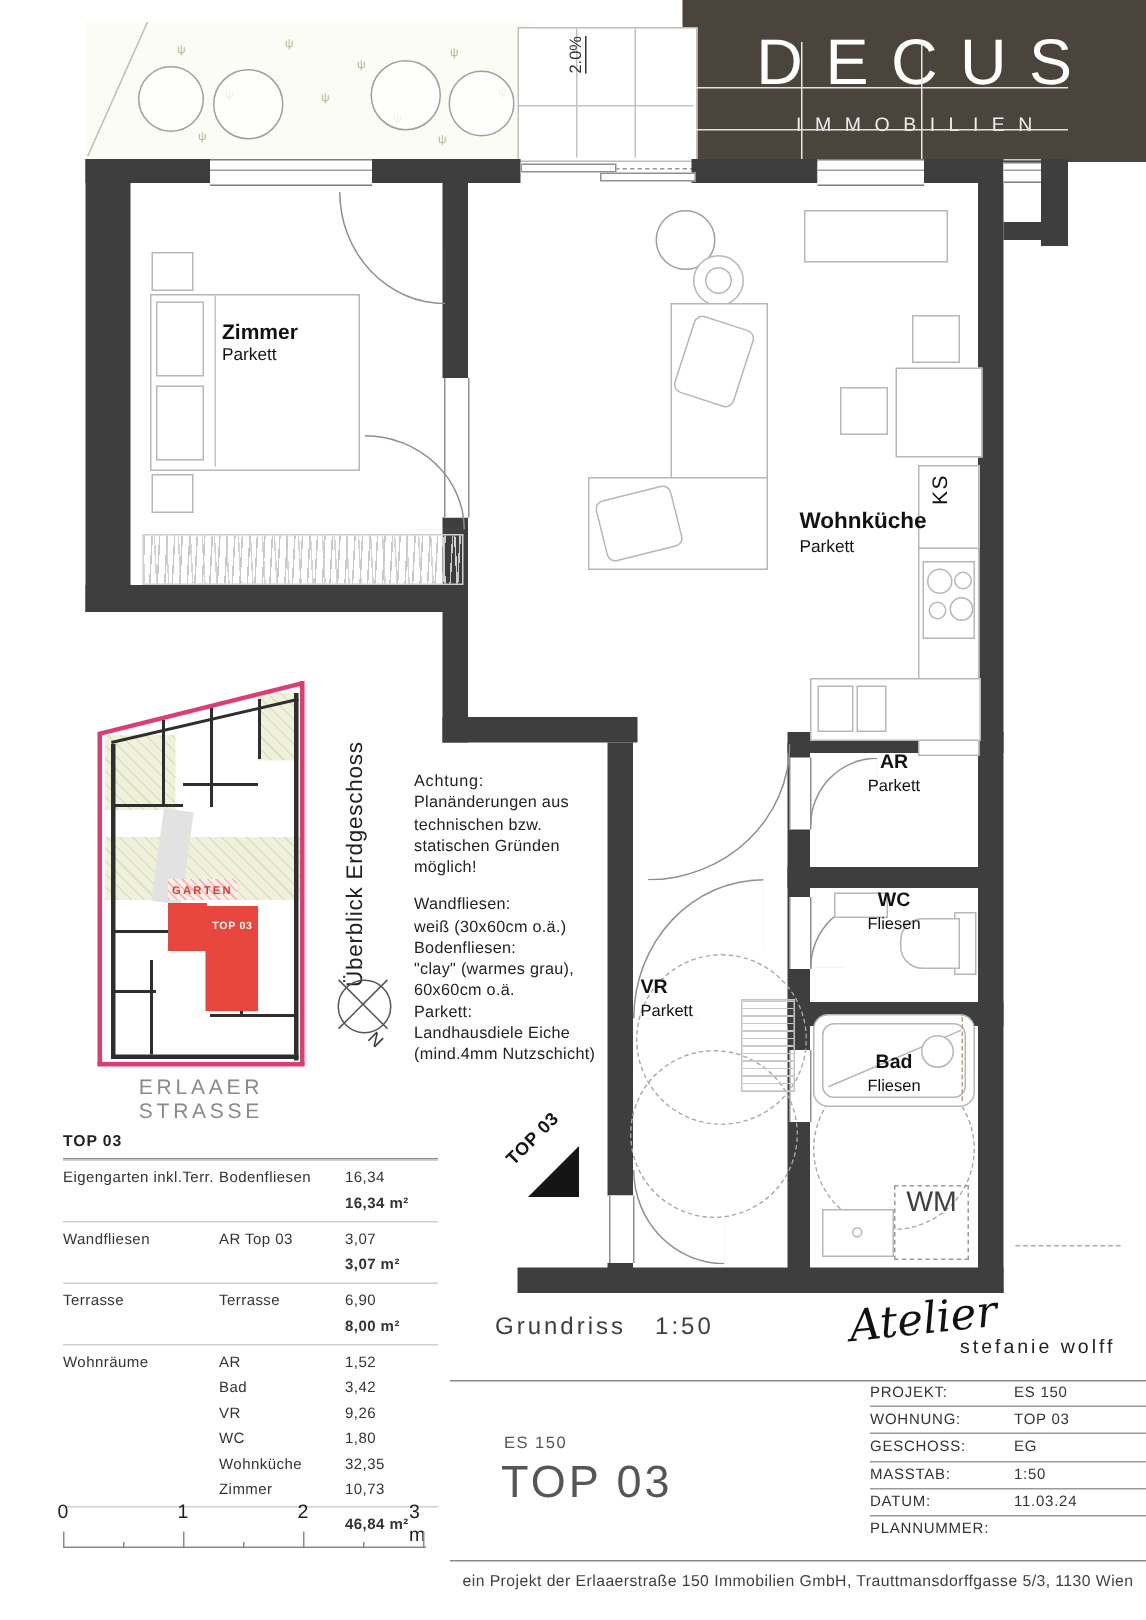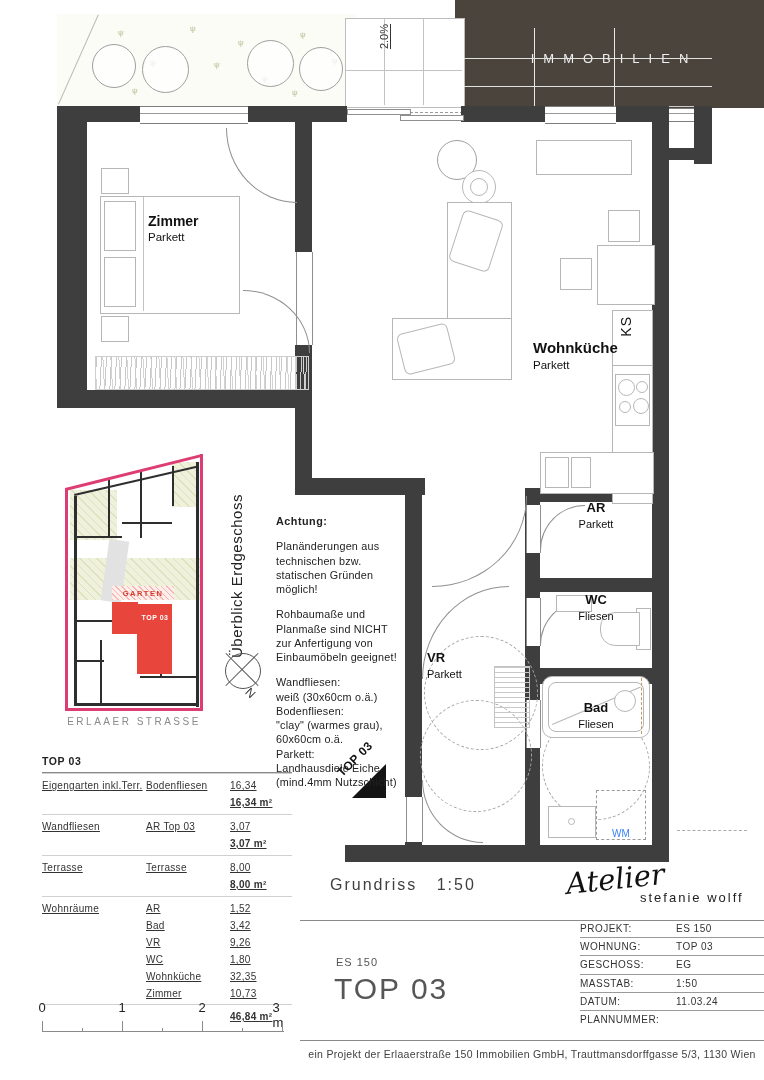--- a/index.html
+++ b/index.html
@@ -26,37 +26,37 @@
   .room.small .fl{font-size:11px;}
   .ctr{text-align:center;}
   .vtxt{writing-mode:vertical-rl;transform:rotate(180deg);}
   
   .logo{position:absolute;left:455px;top:0;width:309px;height:108px;background:#4a443d;
         display:flex;flex-direction:column;align-items:center;justify-content:center;color:#fff;}
   .logo .brand{font-size:43px;letter-spacing:15px;font-weight:500;text-indent:15px;}
   .logo .sub{font-size:13px;letter-spacing:9px;margin-top:8px;text-indent:9px;color:#eee;}
   
   .notes{position:absolute;left:276px;top:514px;width:132px;font-size:10.8px;line-height:1.32;color:#222;}
-  .notes .hd{font-weight:bold;margin-bottom:11px;letter-spacing:.5px;}
+  .notes .hd{font-weight:normal;letter-spacing:.5px;}
   .notes p{margin:0 0 11px 0;white-space:pre-line;letter-spacing:.2px;}
   
   .pink{position:absolute;background:#dd3d72;}
   .hatchG{background:repeating-linear-gradient(45deg,#dde2bb 0 1px,#eff1dd 1px 6px);}
   .hatchR{background:repeating-linear-gradient(45deg,#f3b9b2 0 1px,#fdeeec 1px 4px);}
   .garten{position:absolute;font-size:7.5px;font-weight:bold;color:#d93a2e;letter-spacing:1.5px;
           display:flex;align-items:center;justify-content:center;}
   .redu{position:absolute;background:#e8463d;}
-  .street{position:absolute;font-size:10px;letter-spacing:2.5px;color:#8a8a8a;text-align:center;}
+  .street{position:absolute;font-size:14px;letter-spacing:2.5px;color:#8a8a8a;text-align:center;}
   .ovtitle{position:absolute;font-size:15px;color:#222;letter-spacing:.5px;}
   
   .atable{position:absolute;left:42px;top:755px;width:250px;font-size:10px;color:#333;letter-spacing:.3px;}
   .atable .ttl{font-weight:bold;font-size:10.5px;letter-spacing:.6px;padding-bottom:5px;border-bottom:1px solid #8a8a8a;color:#222;}
   .tg{border-top:1px solid #d0d0d0;padding:3px 0;}
   .tg:first-of-type{border-top:none;}
-  .tr{display:grid;grid-template-columns:104px 84px 62px;min-height:17px;align-items:center;text-decoration:underline;}
+  .tr{display:grid;grid-template-columns:104px 84px 62px;min-height:17px;align-items:center;}
   .tr.sub span{font-weight:bold;}
   .tr.totline{border-top:1px solid #d0d0d0;margin-top:2px;padding-top:3px;}
   
   .sbar{position:absolute;left:40px;top:1000px;width:246px;height:34px;font-size:13px;color:#222;}
   .sbar .lbl{position:absolute;top:0;transform:translateX(-50%);}
   .sbar .base{position:absolute;left:2px;right:2px;bottom:2px;height:1px;background:#8a8a8a;}
   .sbar .tk{position:absolute;bottom:2px;width:1px;background:#8a8a8a;}
   
   .gr{position:absolute;left:330px;top:876px;font-size:16px;letter-spacing:2px;color:#3f3f3f;}
   .script{position:absolute;left:566px;top:862px;font-family:"DejaVu Serif",serif;font-style:italic;
@@ -78,20 +78,21 @@
   .hatchV{background:repeating-linear-gradient(93deg,#c9c9c9 0 1px,transparent 1px 5px),
                     repeating-linear-gradient(87deg,#d4d4d4 0 1px,transparent 1px 8px);}
   .hatchH{background:repeating-linear-gradient(180deg,#c9c9c9 0 1px,transparent 1px 5px);}
 </style>
 </head>
 <body>
 
 <div class="page">
 
   <div class="logo">
+    <div class="brand">DECUS</div>
     <div class="sub">IMMOBILIEN</div>
   </div>
 
   <div class="abs" style="left:57px;top:14px;width:300px;height:92px;background:#fcfcf6;"></div>
   <div class="abs" style="left:58px;top:104px;width:98px;height:1px;background:#bbb;transform-origin:0 0;transform:rotate(-66deg);"></div>
   <span class="sprout" style="left:118px;top:28px;">ψ</span>
   <span class="sprout" style="left:150px;top:58px;">ψ</span>
   <span class="sprout" style="left:190px;top:24px;">ψ</span>
   <span class="sprout" style="left:214px;top:60px;">ψ</span>
   <span class="sprout" style="left:238px;top:38px;">ψ</span>
@@ -205,21 +206,21 @@
   <div class="f" style="left:636px;top:608px;width:13px;height:40px;"></div>
   <div class="f" style="left:600px;top:612px;width:38px;height:32px;border-radius:15px 0 0 15px;"></div>
 
   <div class="abs hatchH" style="left:494px;top:666px;width:34px;height:60px;border:1px solid #c4c4c4;"></div>
 
   <div class="f" style="left:542px;top:676px;width:106px;height:60px;border-radius:10px;"></div>
   <div class="f" style="left:548px;top:682px;width:94px;height:48px;border-radius:8px;"></div>
   <div class="abs" style="left:552px;top:724px;width:96px;height:1px;background:#b7b7b7;transform-origin:0 0;transform:rotate(-23deg);"></div>
   <div class="f" style="left:614px;top:690px;width:20px;height:20px;border-radius:50%;"></div>
   <div class="abs" style="left:641px;top:678px;width:1px;height:56px;border-left:1px dashed #c49a6e;"></div>
-  <div class="abs" style="left:596px;top:790px;width:48px;height:48px;border:1px dashed #9a9a9a;display:flex;align-items:flex-end;justify-content:center;font-size:10px;color:#3b82f6;">
+  <div class="abs" style="left:596px;top:790px;width:48px;height:48px;border:1px dashed #9a9a9a;display:flex;align-items:flex-start;justify-content:center;font-size:19px;color:#404040;">
     <span>WM</span>
   </div>
   <div class="f" style="left:548px;top:806px;width:46px;height:30px;"></div>
   <div class="f" style="left:568px;top:818px;width:5px;height:5px;border-radius:50%;"></div>
 
   <div class="room" style="left:148px;top:212px;">
     <span class="nm">Zimmer</span>
     <span class="fl">Parkett</span>
   </div>
   <div class="room" style="left:533px;top:338px;">
@@ -245,24 +246,20 @@
 
   <div class="tri" style="left:352px;top:764px;"></div>
   <div class="entry-label" style="left:333px;top:752px;">TOP 03</div>
 
   <div class="notes">
     <div class="hd">Achtung:</div>
     <p>Planänderungen aus
 technischen bzw.
 statischen Gründen
 möglich!</p>
-    <p>Rohbaumaße und
-Planmaße sind NICHT
-zur Anfertigung von
-Einbaumöbeln geeignet!</p>
     <p>Wandfliesen:
 weiß (30x60cm o.ä.)
 Bodenfliesen:
 "clay" (warmes grau),
 60x60cm o.ä.
 Parkett:
 Landhausdiele Eiche
 (mind.4mm Nutzschicht)</p>
   </div>
 
@@ -280,21 +277,21 @@
   <i class="mw" style="left:140px;top:470px;width:2px;height:68px"></i>
   <i class="mw" style="left:172px;top:466px;width:2px;height:40px"></i>
   <i class="mw" style="left:74px;top:536px;width:48px;height:2px"></i>
   <i class="mw" style="left:122px;top:522px;width:50px;height:2px"></i>
   <i class="mw" style="left:74px;top:620px;width:40px;height:2px"></i>
   <i class="mw" style="left:74px;top:660px;width:30px;height:2px"></i>
   <i class="mw" style="left:140px;top:676px;width:58px;height:2px"></i>
   <i class="mw" style="left:100px;top:640px;width:2px;height:63px"></i>
   <i class="mw" style="left:160px;top:640px;width:2px;height:36px"></i>
 
-  <div class="garten hatchR" style="left:112px;top:586px;width:62px;height:14px;">GARTEN</div>
+  <div class="garten hatchR" style="left:112px;top:586px;width:46px;height:14px;">GARTEN</div>
   <div class="redu" style="left:112px;top:602px;width:26px;height:32px;"></div>
   <div class="redu" style="left:137px;top:604px;width:35px;height:70px;"></div>
   <div class="abs" style="left:138px;top:614px;width:34px;text-align:center;font-size:7px;font-weight:bold;color:#fff;letter-spacing:.5px;">TOP 03</div>
 
   <div class="pink" style="left:65px;top:488px;width:2.5px;height:222px;"></div>
   <div class="pink" style="left:200px;top:454px;width:2.5px;height:256px;"></div>
   <div class="pink" style="left:65px;top:708px;width:138px;height:2.5px;"></div>
   <div class="pink" style="left:65px;top:488px;width:140px;height:2.5px;transform-origin:0 0;transform:rotate(-14deg);"></div>
   <div class="street" style="left:62px;top:716px;width:144px;">ERLAAER STRASSE</div>
   <div class="ovtitle vtxt" style="left:228px;top:478px;height:180px;">Überblick Erdgeschoss</div>
@@ -329,21 +326,21 @@
       <div class="tr sub">
         <span></span>
           <span></span>
           <span>3,07 m²</span>
       </div>
     </div>
     <div class="tg">
       <div class="tr">
         <span>Terrasse</span>
         <span>Terrasse</span>
-        <span>8,00</span>
+        <span>6,90</span>
       </div>
       <div class="tr sub">
         <span></span>
           <span></span>
           <span>8,00 m²</span>
       </div>
     </div>
     <div class="tg">
       <div class="tr">
         <span>Wohnräume</span>

